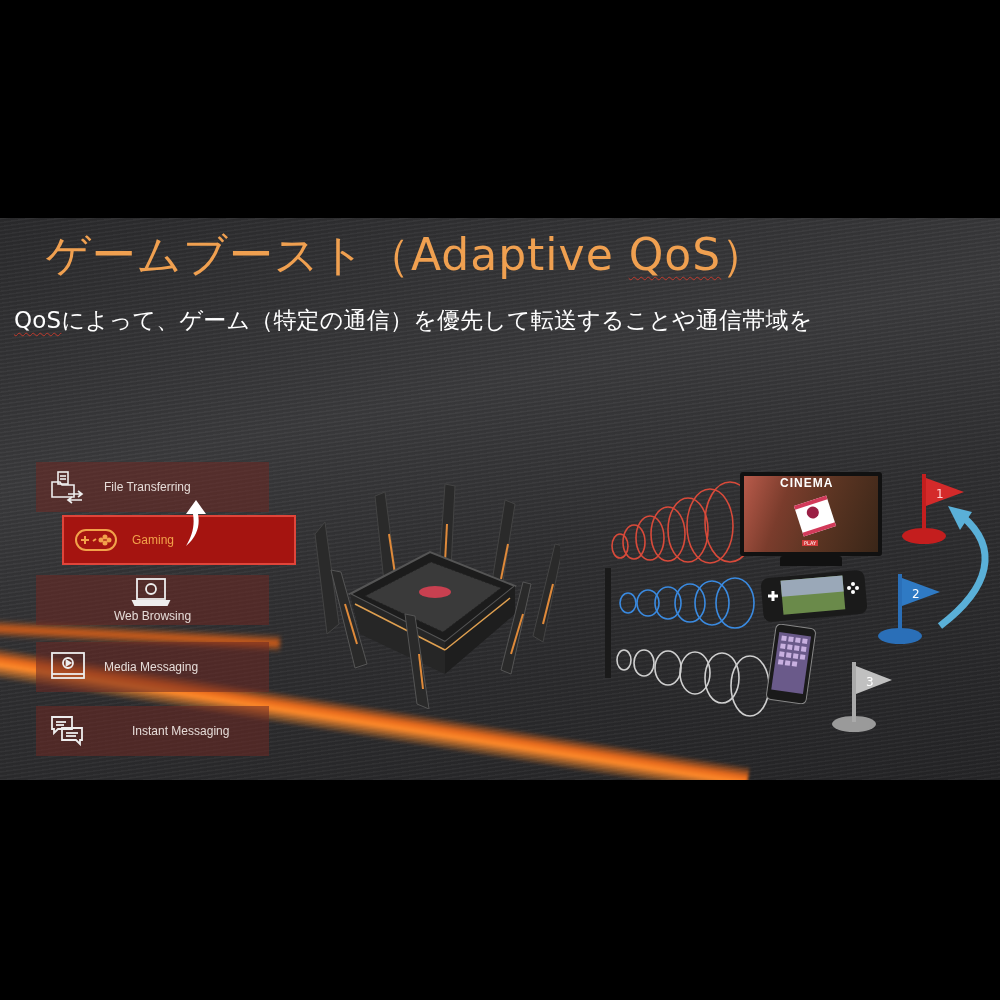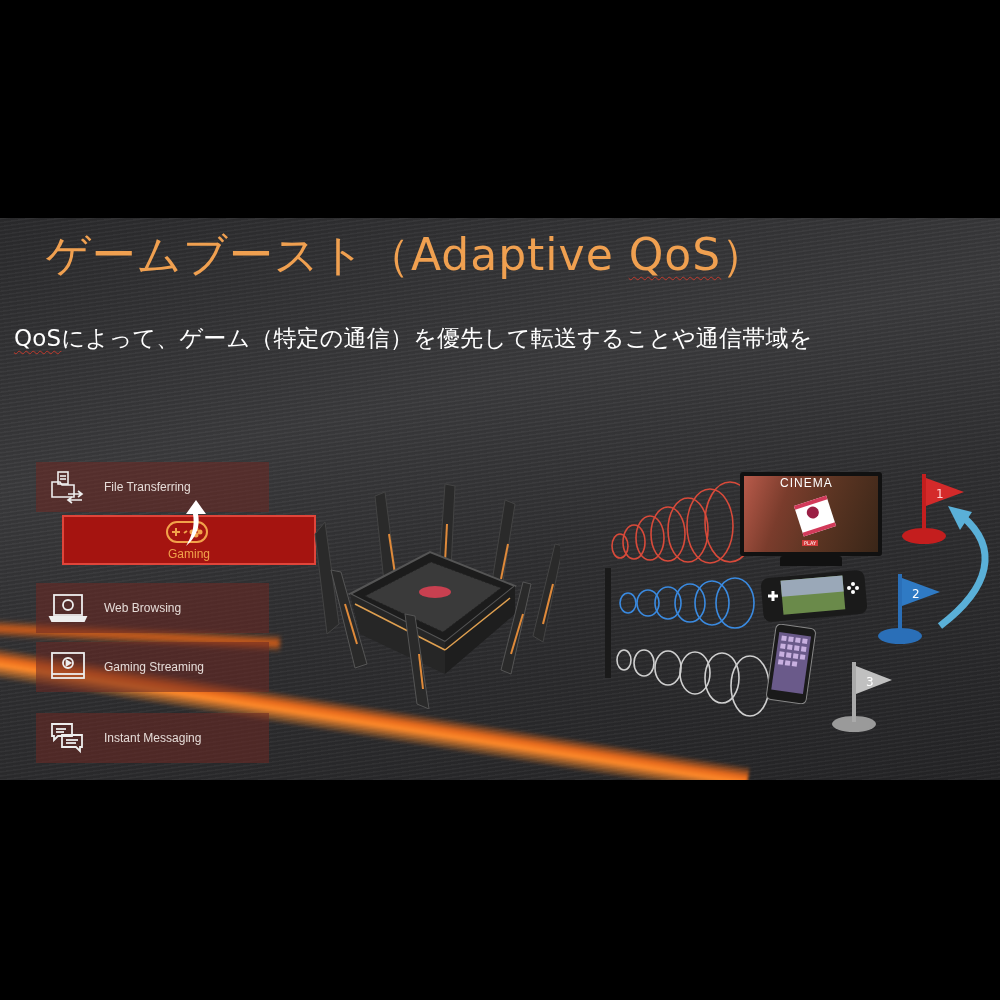--- a/index.html
+++ b/index.html
@@ -10,37 +10,37 @@
     background: repeating-linear-gradient(172deg, rgba(255,255,255,0.035) 0px, rgba(255,255,255,0.035) 1px, rgba(0,0,0,0.06) 2px, rgba(0,0,0,0) 4px); }
   .stripe { position: absolute; left: -60px; top: 420px; width: 820px; height: 32px;
     background: linear-gradient(180deg, rgba(255,140,40,0) 0%, #e6691c 35%, #ff8a2a 55%, rgba(120,40,10,0.0) 100%);
     transform: rotate(9deg); transform-origin: 0 0; filter: blur(1.5px); }
   .stripe2 { position: absolute; left: -40px; top: 408px; width: 320px; height: 18px;
     background: linear-gradient(180deg, rgba(255,140,40,0) 0%, #d85f18 50%, rgba(0,0,0,0) 100%);
     transform: rotate(3deg); filter: blur(2px); }
 
   .title { position: absolute; top: 8px; left: 0; width: 812px; text-align: center; color: #f0a050; font-size: 44px; letter-spacing: 1px; }
   .title .qos { text-decoration: underline wavy #c0392b; text-decoration-thickness: 1px; text-underline-offset: 6px; }
-  .desc { position: absolute; top: 86px; left: 14px; width: 975px; color: #ffffff; font-size: 23px; line-height: 32px; letter-spacing: 0.2px; margin-top: 18px; }
+  .desc { position: absolute; top: 86px; left: 14px; width: 975px; color: #ffffff; font-size: 23px; line-height: 32px; letter-spacing: 0.2px; }
   .desc .qos { text-decoration: underline wavy #c0392b; text-decoration-thickness: 1px; text-underline-offset: 4px; }
 
   .cat-panel { position: absolute; left: 36px; top: 244px; width: 233px; height: 293px; }
   .cat-item { position: absolute; left: 0; width: 233px; height: 50px; background: rgba(110,40,35,0.55); display: flex; align-items: center; }
   .cat-item .ico { width: 40px; height: 34px; margin-left: 12px; margin-right: 16px; display: flex; align-items: center; justify-content: center; }
   .cat-item .lbl { color: #e6dcd8; font-size: 12px; font-family: "Liberation Sans", sans-serif; }
-  .gaming { position: absolute; left: 62px; top: 297px; width: 254px; height: 50px; background: #a51410; border: 2px solid #e0453a; box-sizing: border-box; display: flex; align-items: center; flex-direction: column; }
+  .gaming { position: absolute; left: 62px; top: 297px; width: 234px; height: 50px; background: #a51410; border: 2px solid #e0453a; box-sizing: border-box; display: flex; align-items: center; }
   .gaming .lbl { color: #f2a24a; font-size: 12px; font-family: "Liberation Sans", sans-serif; }
   .up-arrow { position: absolute; left: 182px; top: 280px; }
 
   .router { position: absolute; left: 305px; top: 256px; width: 255px; height: 235px; }
 
   .devices { position: absolute; left: 600px; top: 240px; width: 400px; height: 300px; }
   .tv { position: absolute; left: 140px; top: 14px; width: 142px; height: 84px; background: #111; border-radius: 3px; }
   .tv .screen { position: absolute; left: 4px; top: 4px; right: 4px; bottom: 4px; background: linear-gradient(110deg, #b85a4a 0%, #7a3c2c 30%, #5a3422 60%, #3a2618 100%); }
-  .tv .cinema { position: absolute; top: 4px; left: 40px; color: #fff; font-size: 12px; font-family: "Liberation Sans", sans-serif; letter-spacing: 1px; }
+  .tv .cinema { position: absolute; top: 4px; left: 40px; color: #fff; font-size: 12px; font-family: "Liberation Sans", sans-serif; letter-spacing: 1px; font-weight: bold; }
   .tv .film { position: absolute; left: 58px; top: 28px; width: 34px; height: 24px; background: #fff; border-top: 4px solid #d23a5a; border-bottom: 4px solid #d23a5a; transform: rotate(-18deg); }
   .tv .film::after { content: ""; position: absolute; left: 10px; top: 2px; width: 12px; height: 12px; border-radius: 50%; background: #9a1f44; }
   .tv .play { position: absolute; left: 62px; bottom: 10px; background: #d23a3a; color: #fff; font-size: 5px; padding: 0 2px; }
   .tv-stand { position: absolute; left: 180px; top: 98px; width: 62px; height: 10px; background: #111; border-radius: 3px 3px 0 0; }
 
   .flag { position: absolute; }
 </style>
 </head>
 <body>
 
@@ -64,21 +64,21 @@
               <line x1="12" y1="6" x2="18" y2="6"></line>
               <line x1="12" y1="9" x2="18" y2="9"></line>
               <path d="M4 12 h8 l2 3 h12 v12 h-22z"></path>
               <path d="M20 24 h14 M30 21 l4 3 -4 3"></path>
               <path d="M34 30 h-14 M24 27 l-4 3 4 3"></path>
             </g>
           </svg>
       </span>
       <span class="lbl">File Transferring</span>
     </div>
-    <div class="cat-item" style="top:121px;">
+    <div class="cat-item" style="top:113px;flex-direction:column;">
       <span class="ico">
         <svg width="40" height="34" viewBox="0 0 40 34">
             <g fill="none" stroke="#eee" stroke-width="1.8">
               <rect x="6" y="4" width="28" height="20"></rect>
               <path d="M2 26 h36 l-2 4 h-32z" fill="#eee"></path>
               <circle cx="20" cy="14" r="5"></circle>
             </g>
           </svg>
       </span>
       <span class="lbl">Web Browsing</span>
@@ -87,23 +87,23 @@
       <span class="ico">
         <svg width="40" height="34" viewBox="0 0 40 34">
             <g fill="none" stroke="#eee" stroke-width="1.8">
               <rect x="4" y="3" width="32" height="25"></rect>
               <line x1="4" y1="24" x2="36" y2="24"></line>
               <circle cx="20" cy="13" r="5"></circle>
               <path d="M18.5 10.5 l4 2.5 -4 2.5z" fill="#eee"></path>
             </g>
           </svg>
       </span>
-      <span class="lbl">Gaming Streaming</span>
-    </div>
-    <div class="cat-item" style="top:251px;">
+      <span class="lbl">Media Messaging</span>
+    </div>
+    <div class="cat-item" style="top:244px;gap:28px;">
       <span class="ico">
         <svg width="40" height="34" viewBox="0 0 40 34">
             <g fill="none" stroke="#eee" stroke-width="1.8">
               <path d="M4 3 h20 v12 h-14 l-4 4 v-4 h-2z"></path>
               <line x1="8" y1="8" x2="18" y2="8"></line>
               <line x1="8" y1="11" x2="16" y2="11"></line>
               <path d="M14 14 h20 v12 h-2 v4 l-4 -4 h-14z"></path>
               <line x1="18" y1="19" x2="30" y2="19"></line>
               <line x1="18" y1="22" x2="28" y2="22"></line>
             </g>

